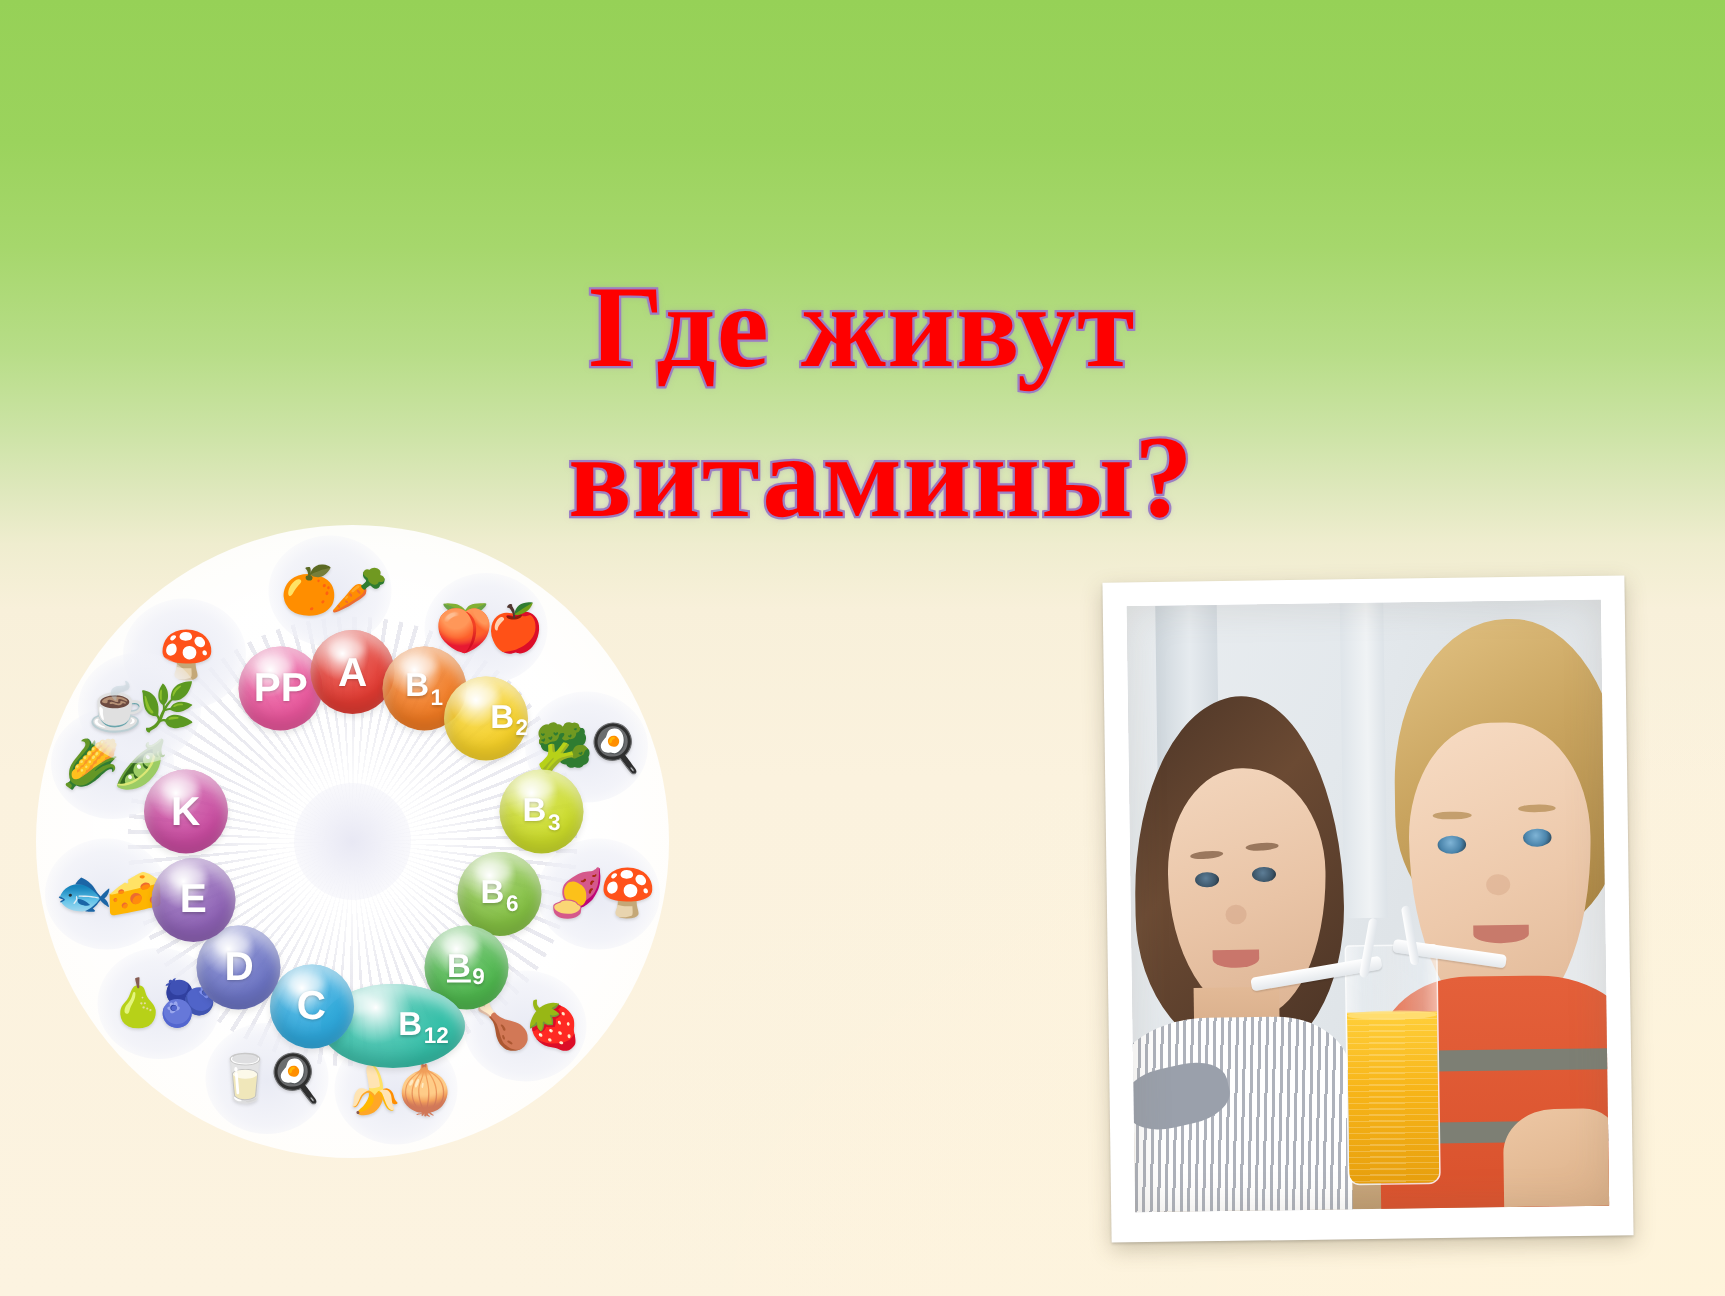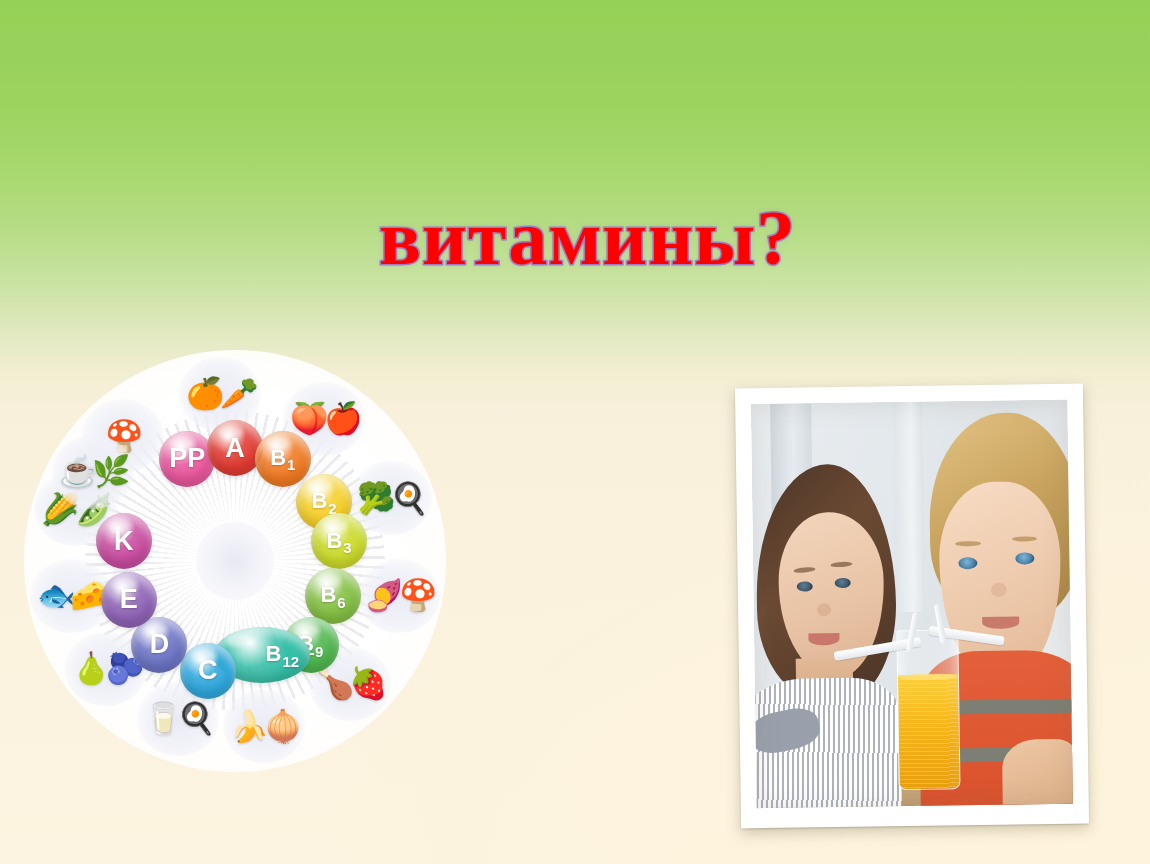--- a/index.html
+++ b/index.html
@@ -366,20 +366,21 @@
     pointer-events: none;
   }
 </style>
 </head>
 <body>
 
 <div id="slide">
   <div id="slide-wash"></div>
 
   <div id="title">
+    <span class="line l1">Где живут</span>
     <span class="line l2">витамины?</span>
   </div>
 
   <div id="wheel">
     <div id="wheel-glow"></div>
     <div id="wheel-rays"></div>
     <div id="wheel-core"></div>
     <div id="food-ring">
         <div class="food" style="left: 86.5861px; top: 74.1517px;">
           <span class="g">🍄</span>
@@ -421,33 +422,33 @@
     <div id="vitamin-ring">
         <div class="vbub" style="left: 151.244px; top: 96.5872px; background: radial-gradient(circle at 38% 28%, rgb(255, 255, 255) 0%, rgba(232, 86, 155, 0.867) 34%, rgb(232, 86, 155) 62%, rgb(232, 86, 155) 100%);">
           <span class="lbl">PP</span>
         </div>
         <div class="vbub" style="left: 199px; top: 86px; background: radial-gradient(circle at 38% 28%, rgb(255, 255, 255) 0%, rgba(226, 59, 50, 0.867) 34%, rgb(226, 59, 50) 62%, rgb(226, 59, 50) 100%);">
           <span class="lbl">A</span>
         </div>
         <div class="vbub small" style="left: 246.756px; top: 96.5872px; background: radial-gradient(circle at 38% 28%, rgb(255, 255, 255) 0%, rgba(240, 122, 34, 0.867) 34%, rgb(240, 122, 34) 62%, rgb(240, 122, 34) 100%);">
           <span class="lbl">B<span class="sub">1</span></span>
         </div>
-        <div class="vbub small" style="left: 288.045px; top: 140px; background: radial-gradient(circle at 38% 28%, rgb(255, 255, 255) 0%, rgba(245, 208, 40, 0.867) 34%, rgb(245, 208, 40) 62%, rgb(245, 208, 40) 100%);">
+        <div class="vbub small" style="left: 288.045px; top: 117px; background: radial-gradient(circle at 38% 28%, rgb(255, 255, 255) 0%, rgba(245, 208, 40, 0.867) 34%, rgb(245, 208, 40) 62%, rgb(245, 208, 40) 100%); justify-content: flex-end;">
           <span class="lbl">B<span class="sub">2</span></span>
         </div>
-        <div class="vbub small" style="left: 303px; top: 179.378px; background: radial-gradient(circle at 38% 28%, rgb(255, 255, 255) 0%, rgba(203, 219, 42, 0.867) 34%, rgb(203, 219, 42) 62%, rgb(203, 219, 42) 100%);">
+        <div class="vbub small" style="left: 325px; top: 179.378px; background: radial-gradient(circle at 38% 28%, rgb(255, 255, 255) 0%, rgba(203, 219, 42, 0.867) 34%, rgb(203, 219, 42) 62%, rgb(203, 219, 42) 100%);">
           <span class="lbl">B<span class="sub">3</span></span>
         </div>
         <div class="vbub small" style="left: 297px; top: 233.919px; background: radial-gradient(circle at 38% 28%, rgb(255, 255, 255) 0%, rgba(132, 192, 67, 0.867) 34%, rgb(132, 192, 67) 62%, rgb(132, 192, 67) 100%);">
           <span class="lbl">B<span class="sub">6</span></span>
         </div>
         <div class="vbub small" style="left: 274.612px; top: 282.975px; background: radial-gradient(circle at 38% 28%, rgb(255, 255, 255) 0%, rgba(79, 183, 78, 0.867) 34%, rgb(79, 183, 78) 62%, rgb(79, 183, 78) 100%); text-decoration: underline;">
           <span class="lbl">B<span class="sub">9</span></span>
         </div>
-        <div class="vbub small" style="left: 226.337px; top: 293px; background: radial-gradient(circle at 38% 28%, rgb(255, 255, 255) 0%, rgba(53, 191, 168, 0.867) 34%, rgb(53, 191, 168) 62%, rgb(53, 191, 168) 100%); padding-left: 40px;">
+        <div class="vbub small" style="left: 226.337px; top: 322px; background: radial-gradient(circle at 38% 28%, rgb(255, 255, 255) 0%, rgba(53, 191, 168, 0.867) 34%, rgb(53, 191, 168) 62%, rgb(53, 191, 168) 100%); padding-left: 40px;">
           <span class="lbl">B<span class="sub">12</span></span>
         </div>
         <div class="vbub" style="left: 171.663px; top: 308.643px; background: radial-gradient(circle at 38% 28%, rgb(255, 255, 255) 0%, rgba(47, 168, 220, 0.867) 34%, rgb(47, 168, 220) 62%, rgb(47, 168, 220) 100%);">
           <span class="lbl">C</span>
         </div>
         <div class="vbub" style="left: 123.388px; top: 282.975px; background: radial-gradient(circle at 38% 28%, rgb(255, 255, 255) 0%, rgba(108, 116, 196, 0.867) 34%, rgb(108, 116, 196) 62%, rgb(108, 116, 196) 100%);">
           <span class="lbl">D</span>
         </div>
         <div class="vbub" style="left: 92.8147px; top: 237.648px; background: radial-gradient(circle at 38% 28%, rgb(255, 255, 255) 0%, rgba(142, 98, 181, 0.867) 34%, rgb(142, 98, 181) 62%, rgb(142, 98, 181) 100%);">
           <span class="lbl">E</span>

